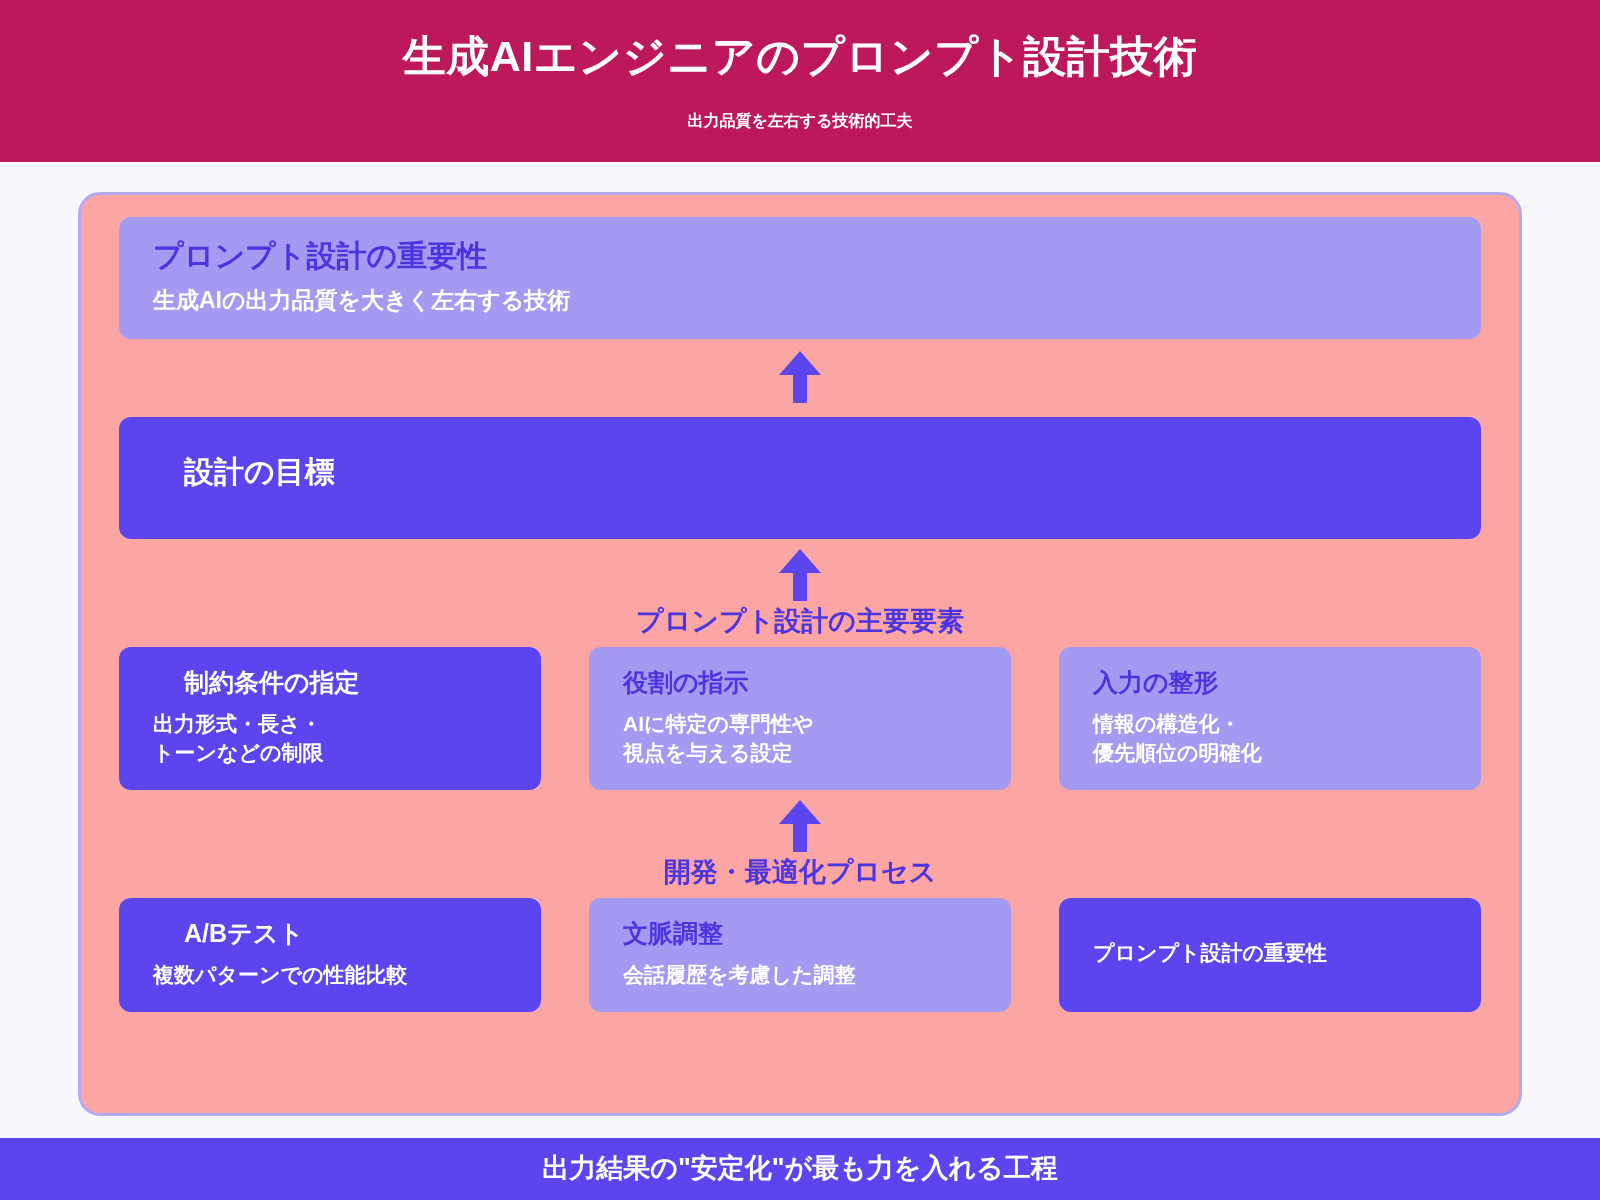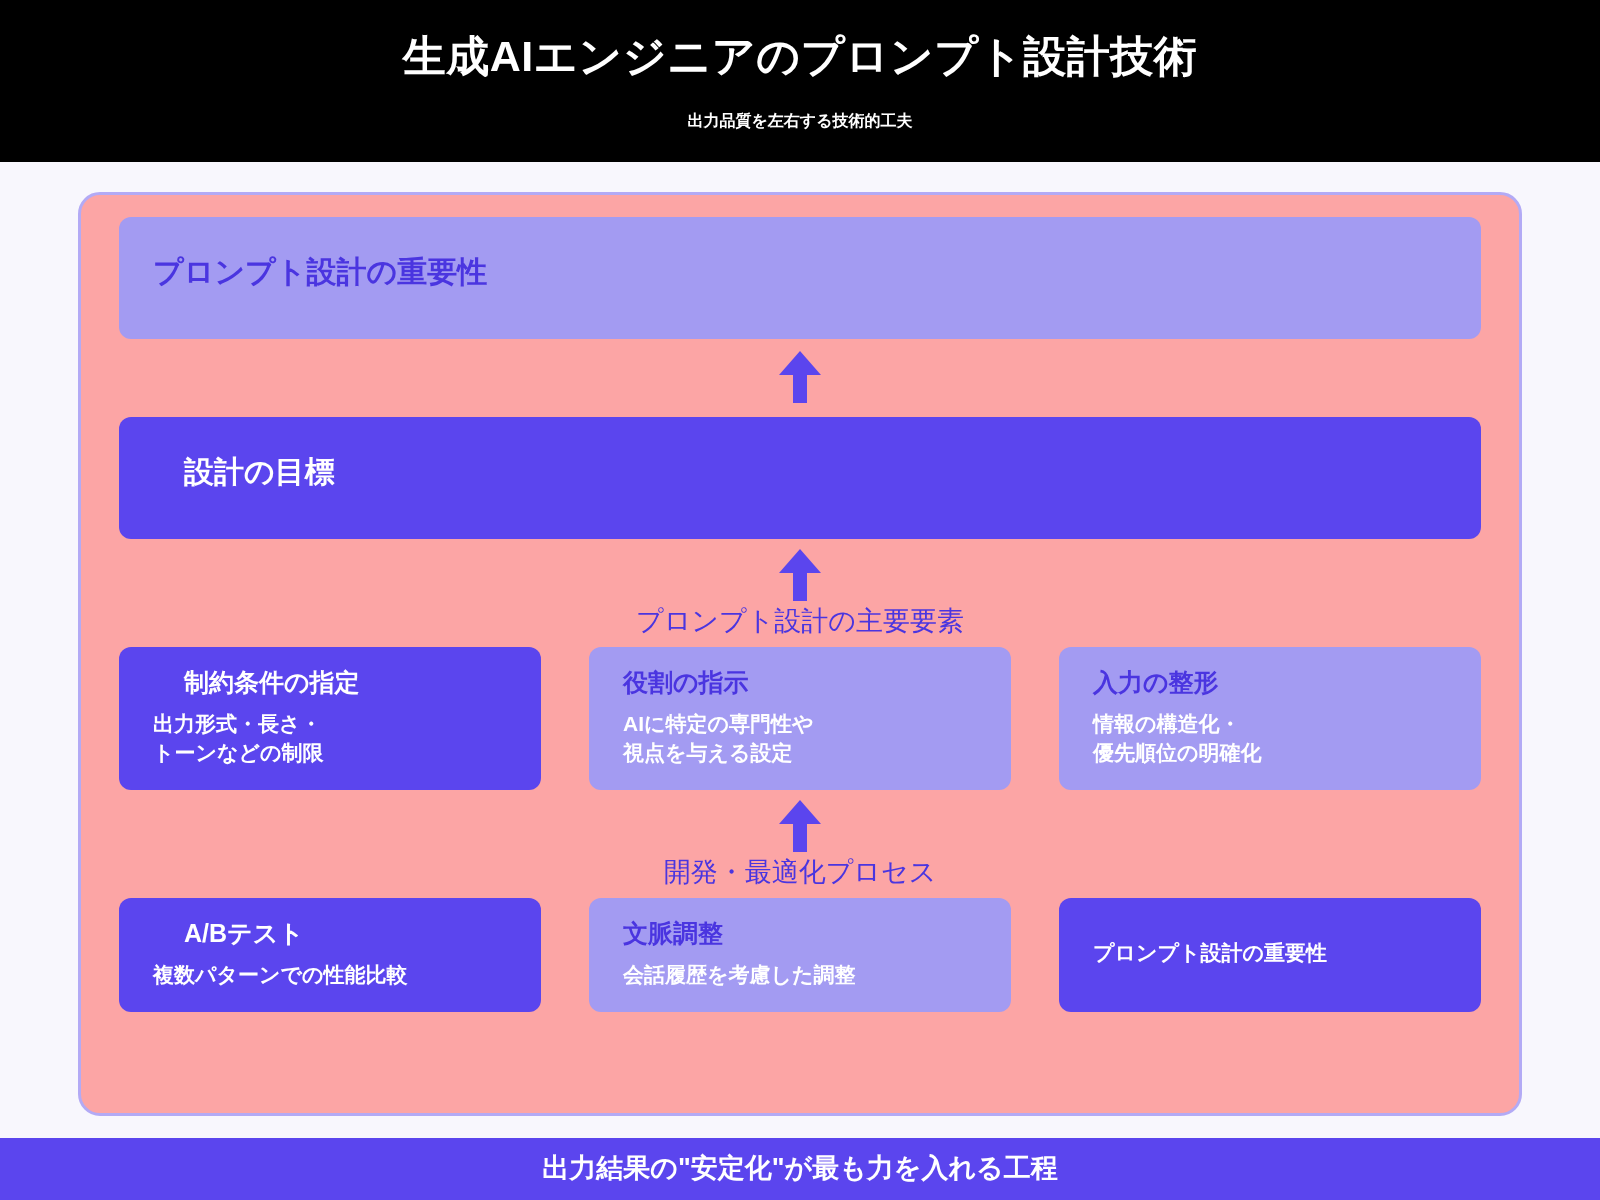--- a/index.html
+++ b/index.html
@@ -11,21 +11,21 @@
     overflow:hidden;
   }
   .page {
     width:1600px; height:1200px;
     display:flex; flex-direction:column;
     background:#f8f7fd;
   }
 
   
   .header {
-    background:#000000;
+    background:#be185d;
     height:162px;
     flex:0 0 162px;
     display:flex; flex-direction:column;
     align-items:center; justify-content:center;
     gap:32px;
   }
   .header-title {
     color:#ffffff;
     font-size:43px;
     font-weight:bold;
@@ -89,21 +89,21 @@
     display:flex; flex-direction:column;
     align-items:center; justify-content:center;
   }
   .arrow {
     width:46px; height:56px;
     display:block;
   }
   .connector-label {
     color:#4a35e0;
     font-size:27px;
-    font-weight:normal;
+    font-weight:bold;
     line-height:1.1;
     margin-top:4px;
   }
   .connector.plain { padding:10px 0 12px 0; }
   .connector.labeled { padding:8px 0 10px 0; }
 
   
   .row-three {
     display:grid;
     grid-template-columns:repeat(3,1fr);
@@ -138,20 +138,21 @@
     <div class="header-title">生成AIエンジニアのプロンプト設計技術</div>
     <div class="header-subtitle">出力品質を左右する技術的工夫</div>
   </div>
 
   <div class="stage">
     <div class="frame">
 
       <div class="row-full">
         <div class="card light">
           <div class="card-title">プロンプト設計の重要性</div>
+          <div class="card-desc">生成AIの出力品質を大きく左右する技術</div>
         </div>
       </div>
 
       <div class="connector plain">
         <svg class="arrow" viewBox="0 0 46 56">
           <polygon points="23,2 44,26 30,26 30,54 16,54 16,26 2,26" fill="#5b45ee"></polygon>
         </svg>
       </div>
 
       <div class="row-full">

